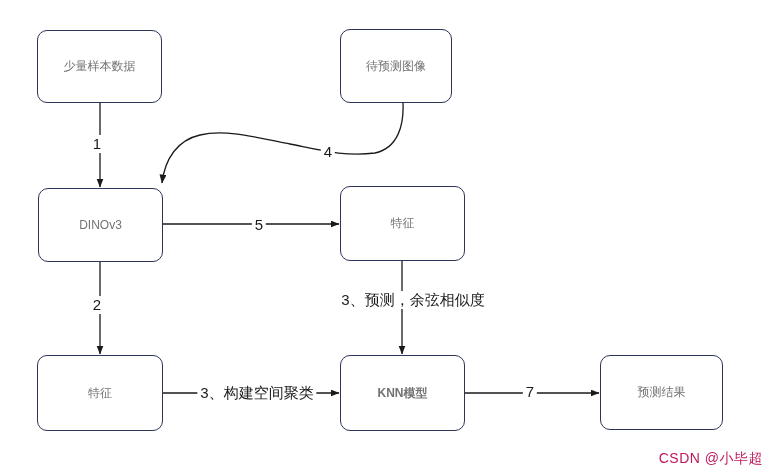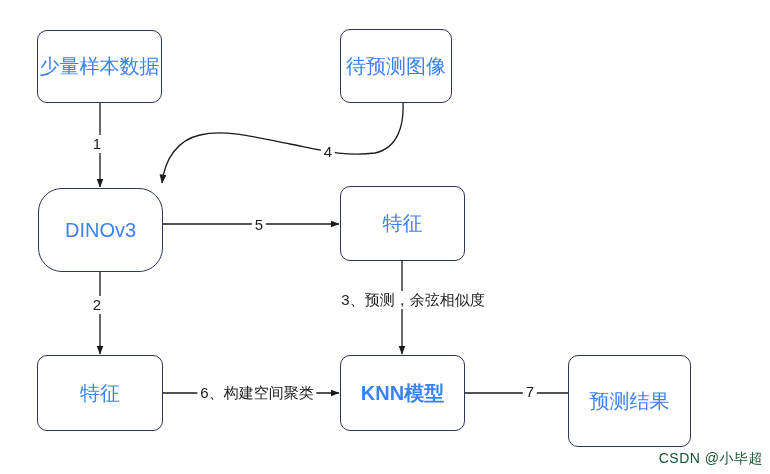--- a/index.html
+++ b/index.html
@@ -14,56 +14,56 @@
   .edges-svg { position: absolute; left: 0; top: 0; }
   .node {
     position: absolute;
     box-sizing: border-box;
     background: #ffffff;
     border: 1.6px solid #2e3456;
     border-radius: 10px;
     display: flex;
     align-items: center;
     justify-content: center;
-    font-size: 20px;
-    color: #3b82f6;
+    font-size: 12px;
+    color: #737373;
     white-space: nowrap;
   }
   .edge-label {
     position: absolute;
     transform: translate(-50%, -50%);
     background: #ffffff;
     padding: 0 3px;
     font-size: 15px;
     color: #1a1a1a;
     white-space: nowrap;
     line-height: 1.2;
   }
   
   .n-sample-data    { left: 37px;  top: 30px;  width: 125px; height: 73px; }
   .n-predict-image  { left: 340px; top: 29px;  width: 112px; height: 74px; }
-  .n-dinov3         { left: 38px;  top: 188px; width: 125px; height: 84px; border-radius: 24px; }
+  .n-dinov3         { left: 38px;  top: 188px; width: 125px; height: 74px; }
   .n-feature-right  { left: 340px; top: 186px; width: 125px; height: 75px; }
   .n-feature-left   { left: 37px;  top: 355px; width: 126px; height: 76px; }
   .n-knn-model      { left: 340px; top: 355px; width: 125px; height: 76px; font-weight: bold; }
-  .n-predict-result { left: 568px; top: 355px; width: 123px; height: 92px; }
+  .n-predict-result { left: 600px; top: 355px; width: 123px; height: 75px; }
   
   .l-1 { left: 97px;  top: 144px; }
   .l-2 { left: 97px;  top: 305px; }
   .l-3 { left: 257px; top: 393px; }
   .l-4 { left: 328px; top: 152px; }
   .l-5 { left: 259px; top: 225px; }
   .l-6 { left: 413px; top: 300px; }
   .l-7 { left: 530px; top: 392px; }
   .watermark {
     position: absolute;
     right: 7px;
     top: 450px;
     font-size: 14px;
-    color: #14532d;
+    color: #be185d;
     letter-spacing: 0.5px;
     margin-left: 8px;
   }
 </style>
 </head>
 <body>
 
 <div class="canvas">
 
   <svg class="edges-svg" width="770" height="474" viewBox="0 0 770 474">
@@ -100,20 +100,20 @@
   </div>
   <div class="node n-knn-model">
     <span>KNN模型</span>
   </div>
   <div class="node n-predict-result">
     <span>预测结果</span>
   </div>
 
   <div class="edge-label l-1">1</div>
   <div class="edge-label l-2">2</div>
-  <div class="edge-label l-3">6、构建空间聚类</div>
+  <div class="edge-label l-3">3、构建空间聚类</div>
   <div class="edge-label l-4">4</div>
   <div class="edge-label l-5">5</div>
   <div class="edge-label l-6">3、预测，余弦相似度</div>
   <div class="edge-label l-7">7</div>
 
   <div class="watermark">CSDN @小毕超</div>
 </div>
 
 </body></html>

